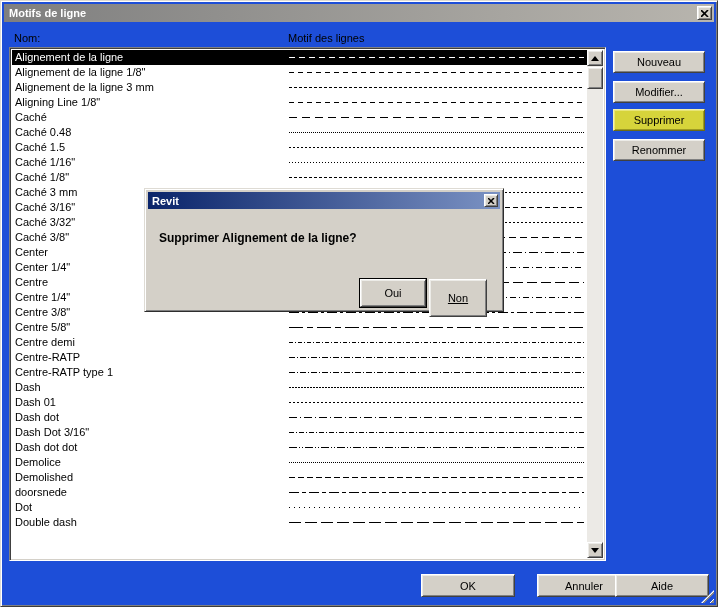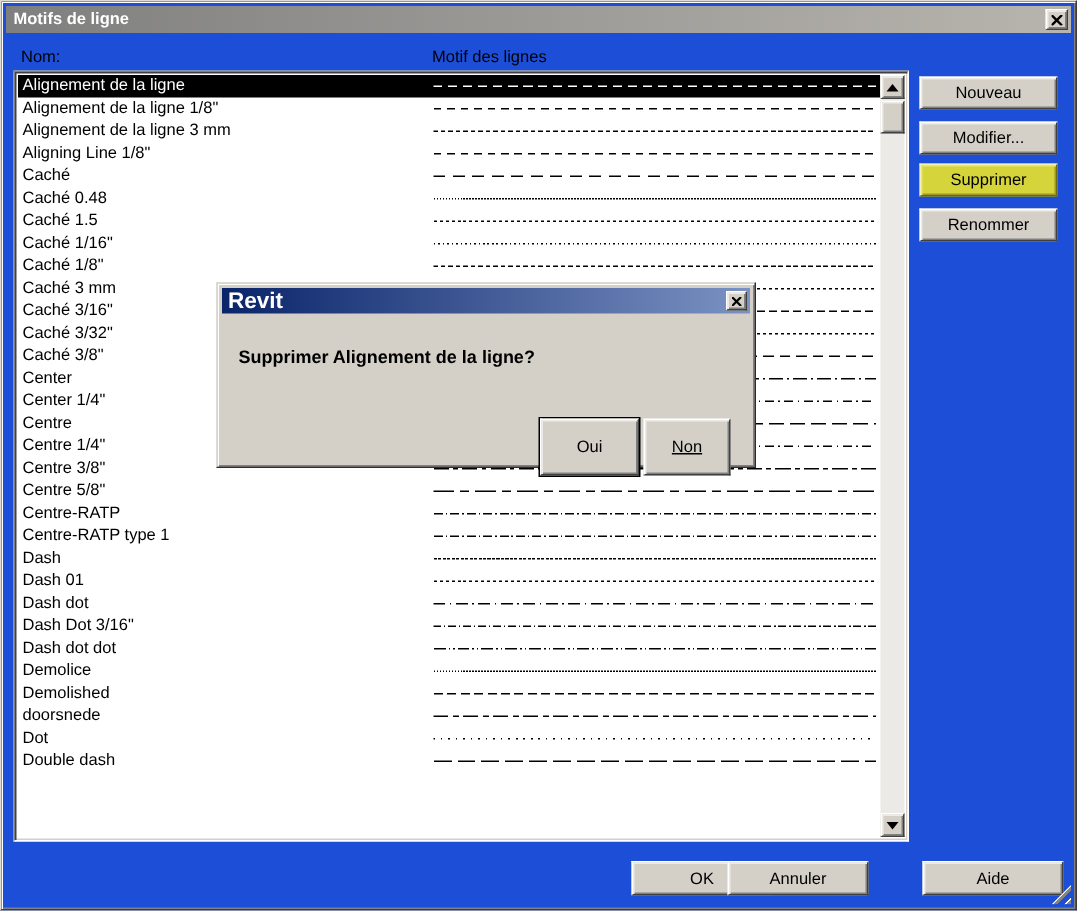--- a/index.html
+++ b/index.html
@@ -69,21 +69,21 @@
   .fb{top:573px;width:94px;height:23px;}
   
   .modal{
     position:absolute;left:143px;top:187px;width:360px;height:124px;background:#d4d0c8;
     border:1px solid;border-color:#dedbd4 #2d2d2d #2d2d2d #dedbd4;
     box-shadow:inset 1px 1px 0 #ffffff, inset -1px -1px 0 #808080;
   }
   .modal-titlebar{
     position:absolute;left:3px;top:3px;right:3px;height:17px;
     background:linear-gradient(to right,#0a246a,#7b92c3);
-    color:#fff;font-size:15px;font-weight:bold;
+    color:#fff;font-size:11px;font-weight:bold;
     display:flex;align-items:center;padding-left:4px;
   }
   .modal-close{
     position:absolute;top:2px;right:2px;width:14px;height:13px;
     background:#d4d0c8;border:1px solid;border-color:#fff #404040 #404040 #fff;
     box-shadow:inset 1px 1px 0 #ecebe7, inset -1px -1px 0 #808080;
     display:flex;align-items:center;justify-content:center;padding:0;cursor:default;
   }
   .modal-msg{position:absolute;left:14px;top:42px;font-size:12px;font-weight:bold;color:#000;}
   .btn.default{box-shadow:0 0 0 1px #000, inset 1px 1px 0 #ecebe7, inset -1px -1px 0 #808080;}
@@ -184,20 +184,24 @@
         </div>
         <div class="row">
           <span class="rname">Centre 3/8"</span>
           <span class="rpat" style="background-image: repeating-linear-gradient(to right, rgb(0, 0, 0) 0px, rgb(0, 0, 0) 10px, transparent 10px, transparent 13px, rgb(0, 0, 0) 13px, rgb(0, 0, 0) 16px, transparent 16px, transparent 19px);"></span>
         </div>
         <div class="row">
           <span class="rname">Centre 5/8"</span>
           <span class="rpat" style="background-image: repeating-linear-gradient(to right, rgb(0, 0, 0) 0px, rgb(0, 0, 0) 14px, transparent 14px, transparent 18px, rgb(0, 0, 0) 18px, rgb(0, 0, 0) 24px, transparent 24px, transparent 28px);"></span>
         </div>
         <div class="row">
+          <span class="rname">Centre demi</span>
+          <span class="rpat" style="background-image: repeating-linear-gradient(to right, rgb(0, 0, 0) 0px, rgb(0, 0, 0) 4px, transparent 4px, transparent 6px, rgb(0, 0, 0) 6px, rgb(0, 0, 0) 7px, transparent 7px, transparent 9px);"></span>
+        </div>
+        <div class="row">
           <span class="rname">Centre-RATP</span>
           <span class="rpat" style="background-image: repeating-linear-gradient(to right, rgb(0, 0, 0) 0px, rgb(0, 0, 0) 6px, transparent 6px, transparent 8px, rgb(0, 0, 0) 8px, rgb(0, 0, 0) 9px, transparent 9px, transparent 11px);"></span>
         </div>
         <div class="row">
           <span class="rname">Centre-RATP type 1</span>
           <span class="rpat" style="background-image: repeating-linear-gradient(to right, rgb(0, 0, 0) 0px, rgb(0, 0, 0) 6px, transparent 6px, transparent 8px, rgb(0, 0, 0) 8px, rgb(0, 0, 0) 9px, transparent 9px, transparent 11px);"></span>
         </div>
         <div class="row">
           <span class="rname">Dash</span>
           <span class="rpat" style="background-image: repeating-linear-gradient(to right, rgb(0, 0, 0) 0px, rgb(0, 0, 0) 2px, transparent 2px, transparent 3px);"></span>
@@ -249,33 +253,33 @@
         </div>
     </div>
   </div>
 
   <button class="btn rb" style="top:50px;">Nouveau</button>
   <button class="btn rb" style="top:80px;">Modifier...</button>
   <button class="btn rb highlight" style="top:108px;">Supprimer</button>
   <button class="btn rb" style="top:138px;">Renommer</button>
 
   <button class="btn fb" style="left:395px;margin-left:25px;">OK</button>
-  <button class="btn fb" style="left:484px;">Annuler</button>
+  <button class="btn fb" style="left:536px;">Annuler</button>
   <button class="btn fb" style="left:614px;">Aide</button>
 
   <div class="grip"></div>
 
   <div class="modal">
     <div class="modal-titlebar">
       <span>Revit</span>
       <button class="modal-close">
         <svg class="x-glyph" width="7" height="6" viewBox="0 0 7 6">
           <line x1="0" y1="0" x2="6" y2="6" stroke="#000" stroke-width="1.5"></line>
           <line x1="6" y1="0" x2="0" y2="6" stroke="#000" stroke-width="1.5"></line>
         </svg>
       </button>
     </div>
     <div class="modal-msg">Supprimer Alignement de la ligne?</div>
-    <button class="btn default" style="left:215px;top:90px;width:66px;height:38px;">Oui</button>
+    <button class="btn default" style="left:215px;top:90px;width:66px;height:28px;">Oui</button>
     <button class="btn" style="left:284px;top:90px;width:58px;height:38px;text-decoration:underline;">Non</button>
   </div>
 
 </div>
 
 </body></html>

